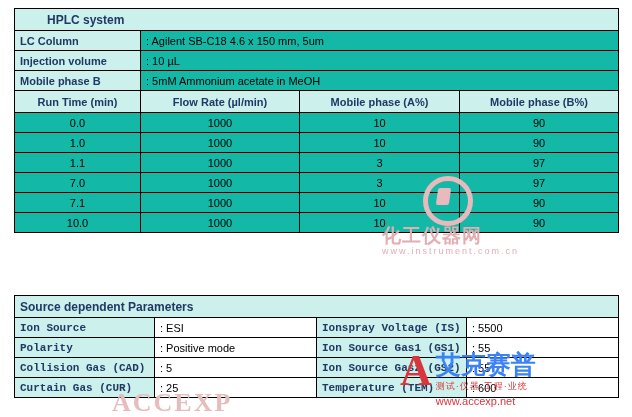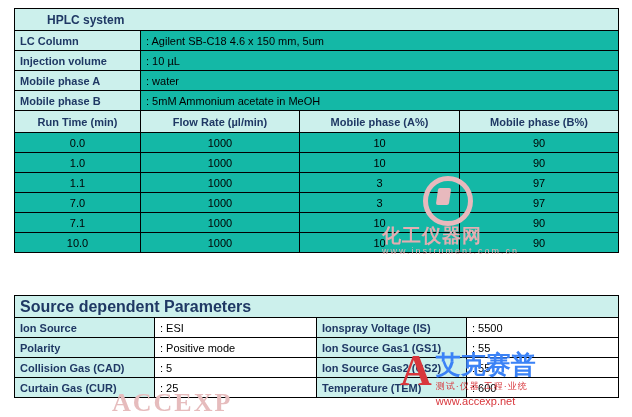--- a/index.html
+++ b/index.html
@@ -65,28 +65,29 @@
     padding:0 5px;
     font-size:11px;
     color:#000;
     background:#ffffff;
     vertical-align:middle;
   }
   .src .title{
     background:#ccf0ec;
     font-weight:bold;
     color:#1f3864;
-    font-size:16px;
+    font-size:12px;
     height:21px;
   }
   .src .lbl{
     background:#ccf0ec;
     font-weight:bold;
     color:#1f3864;
     font-size:11px;
+    font-family:Liberation Mono, monospace;
   }
 
   
   .wm{position:absolute;pointer-events:none;}
 
   .wm-center{
     left:382px;top:176px;
     display:flex;align-items:center;flex-direction:column;
   }
   .wm-center .ring{
@@ -148,24 +149,20 @@
       </tr>
       <tr>
         <td class="lbl">LC Column</td>
         <td class="val" colspan="3">: Agilent SB-C18 4.6 x 150 mm, 5um</td>
       </tr>
       <tr>
         <td class="lbl">Injection volume</td>
         <td class="val" colspan="3">: 10 µL</td>
       </tr>
       <tr>
-        <td class="lbl">Mobile phase A</td>
-        <td class="val" colspan="3">: water</td>
-      </tr>
-      <tr>
         <td class="lbl">Mobile phase B</td>
         <td class="val" colspan="3">: 5mM Ammonium acetate in MeOH</td>
       </tr>
       <tr>
         <td class="hdr">Run Time (min)</td>
         <td class="hdr">Flow Rate (µl/min)</td>
         <td class="hdr">Mobile phase (A%)</td>
         <td class="hdr">Mobile phase (B%)</td>
       </tr>
       <tr>

